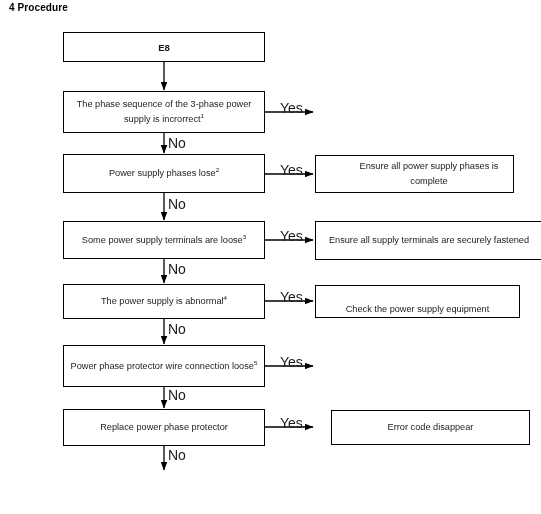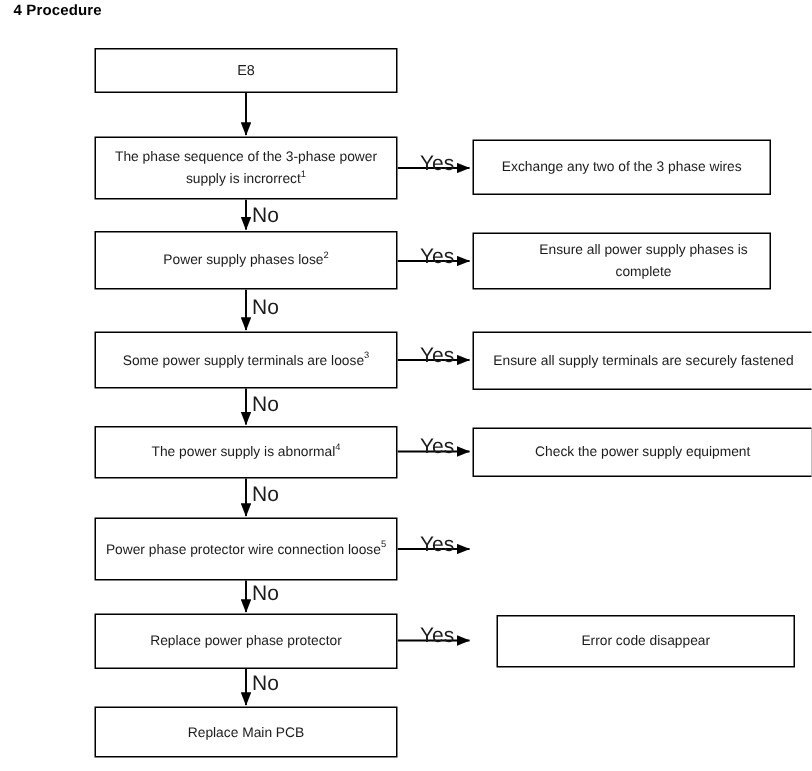--- a/index.html
+++ b/index.html
@@ -42,21 +42,21 @@
     display: flex;
     align-items: center;
     justify-content: center;
     text-align: center;
     font-size: 9.2px;
     line-height: 15px;
     color: #1b1b1b;
     padding: 0 6px;
   }
   .node.bold {
-    font-weight: normal;
+    font-weight: bold;
     font-size: 9.6px;
   }
 
   .node sup {
     font-size: 6.2px;
     vertical-align: super;
     line-height: 0;
   }
 
   .edge-label {
@@ -130,37 +130,31 @@
   </div>
 
   <div class="node" style="left:63px; top:345px; width:202px; height:42px;">
     <span><span>Power phase protector wire connection loose</span><sup>5</sup></span>
   </div>
 
   <div class="node" style="left:63px; top:409px; width:202px; height:37px;">
     <span>Replace power phase protector</span>
   </div>
 
-  <div class="node" style="left:63px; top:471px; width:202px; height:34px;">
-    <span>Replace Main PCB</span>
-  </div>
 
-  <div class="node" style="left:315px; top:93px; width:199px; height:37px;">
-    <span>Exchange any two of the 3 phase wires</span>
-  </div>
 
   <div class="node" style="left:315px; top:155px; width:199px; height:38px;padding-left:35px;">
     <span>Ensure all power supply phases is complete</span>
   </div>
 
   <div class="node" style="left:315px; top:221px; width:228px; height:39px;">
     <span>Ensure all supply terminals are securely fastened</span>
   </div>
 
-  <div class="node" style="left:315px; top:285px; width:227px; height:33px;">
+  <div class="node" style="left:315px; top:285px; width:205px; height:33px;align-items:flex-end;">
     <span>Check the power supply equipment</span>
   </div>
 
 
   <div class="node" style="left:331px; top:410px; width:199px; height:35px;">
     <span>Error code disappear</span>
   </div>
 
   <div class="edge-label" style="left:280px; top:100px;">Yes</div>
   <div class="edge-label" style="left:280px; top:162px;">Yes</div>

